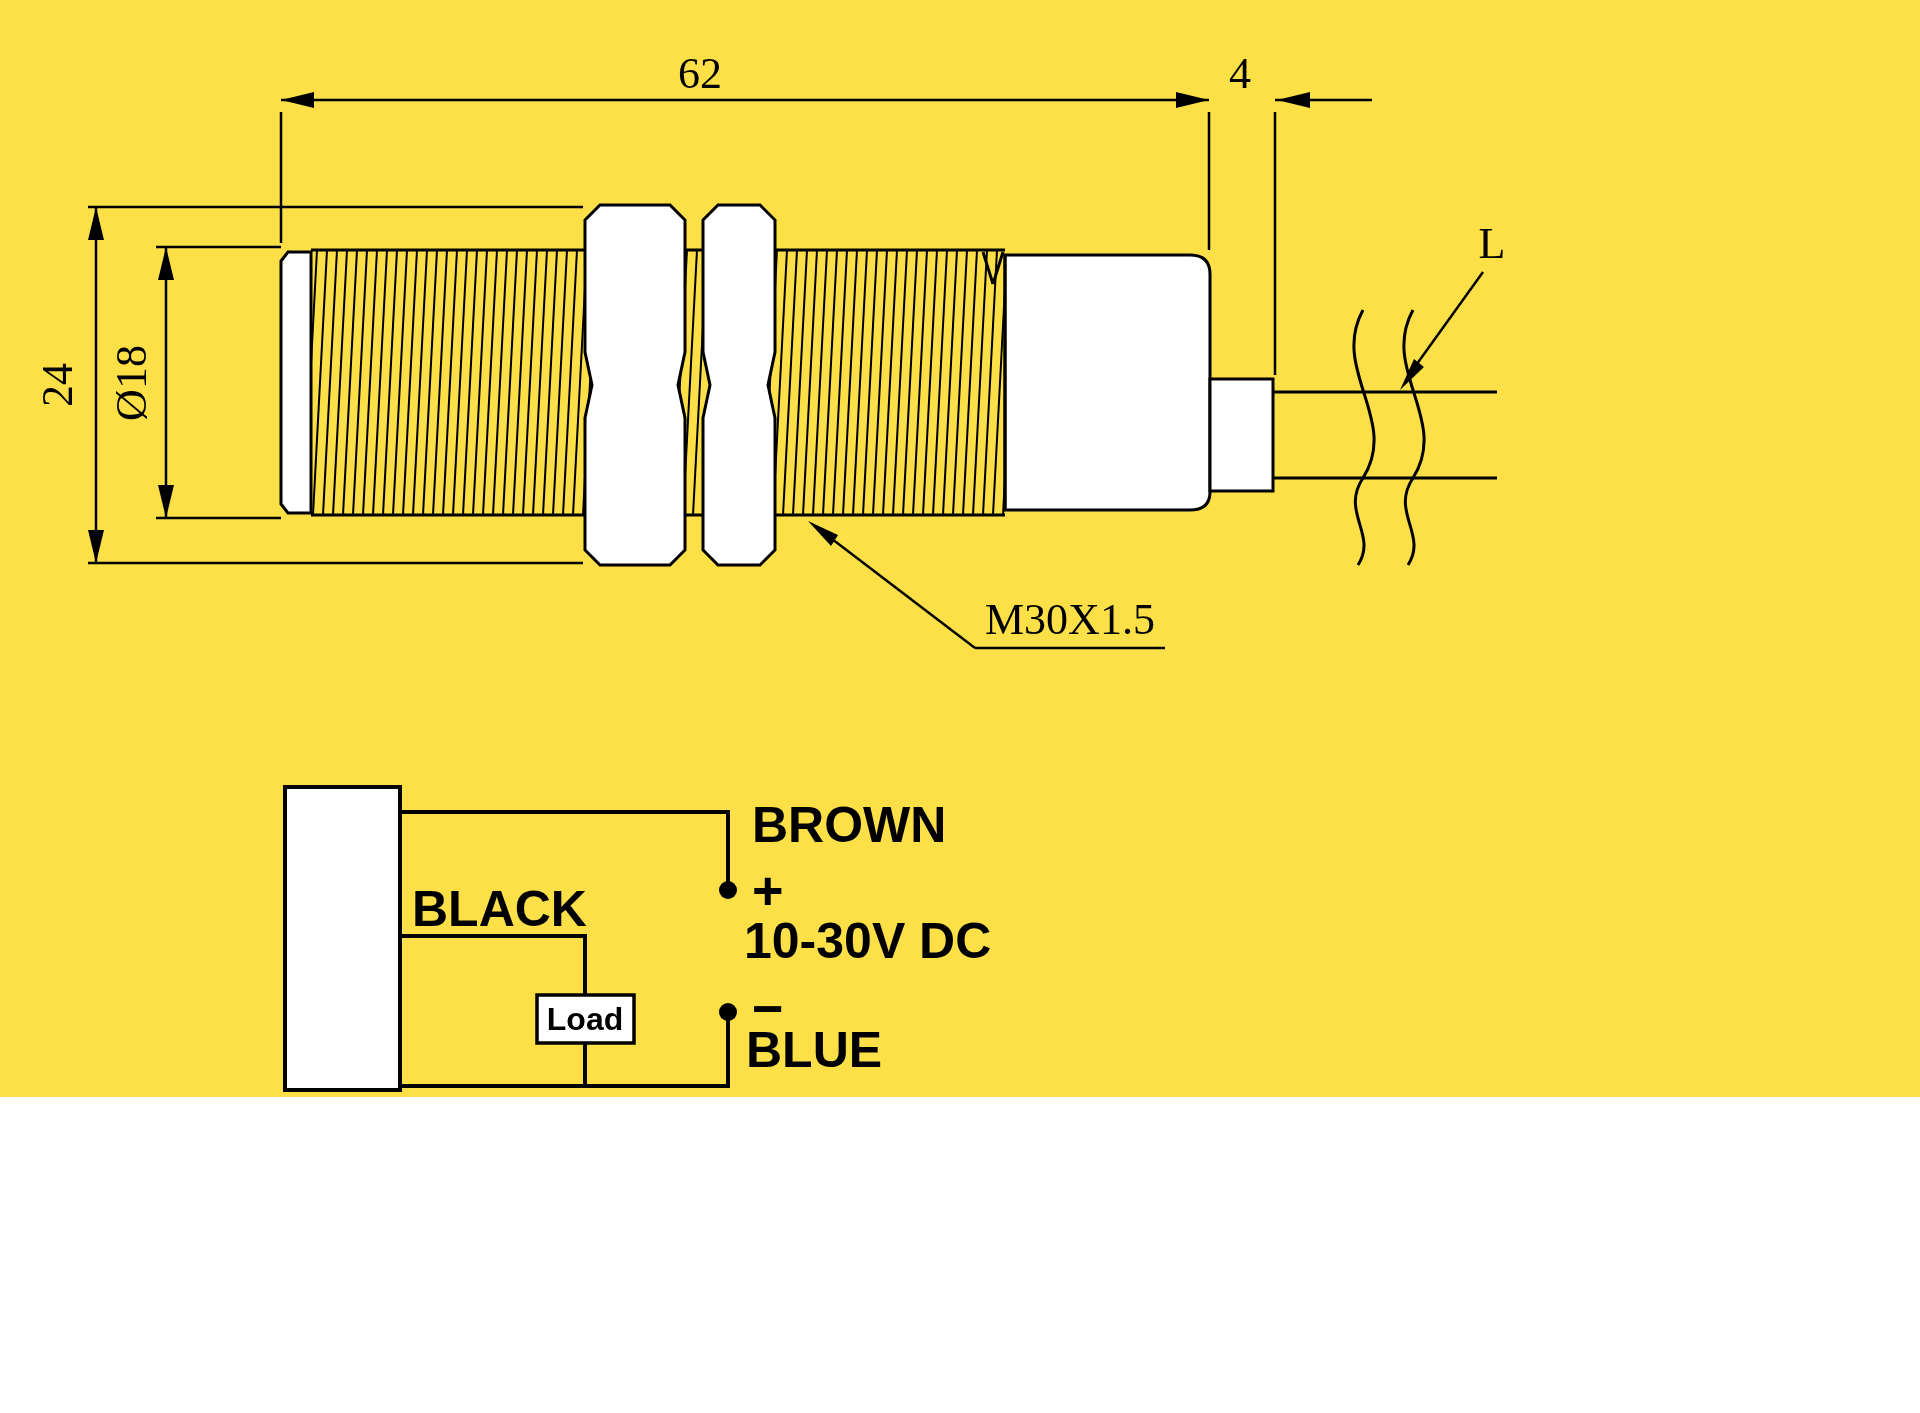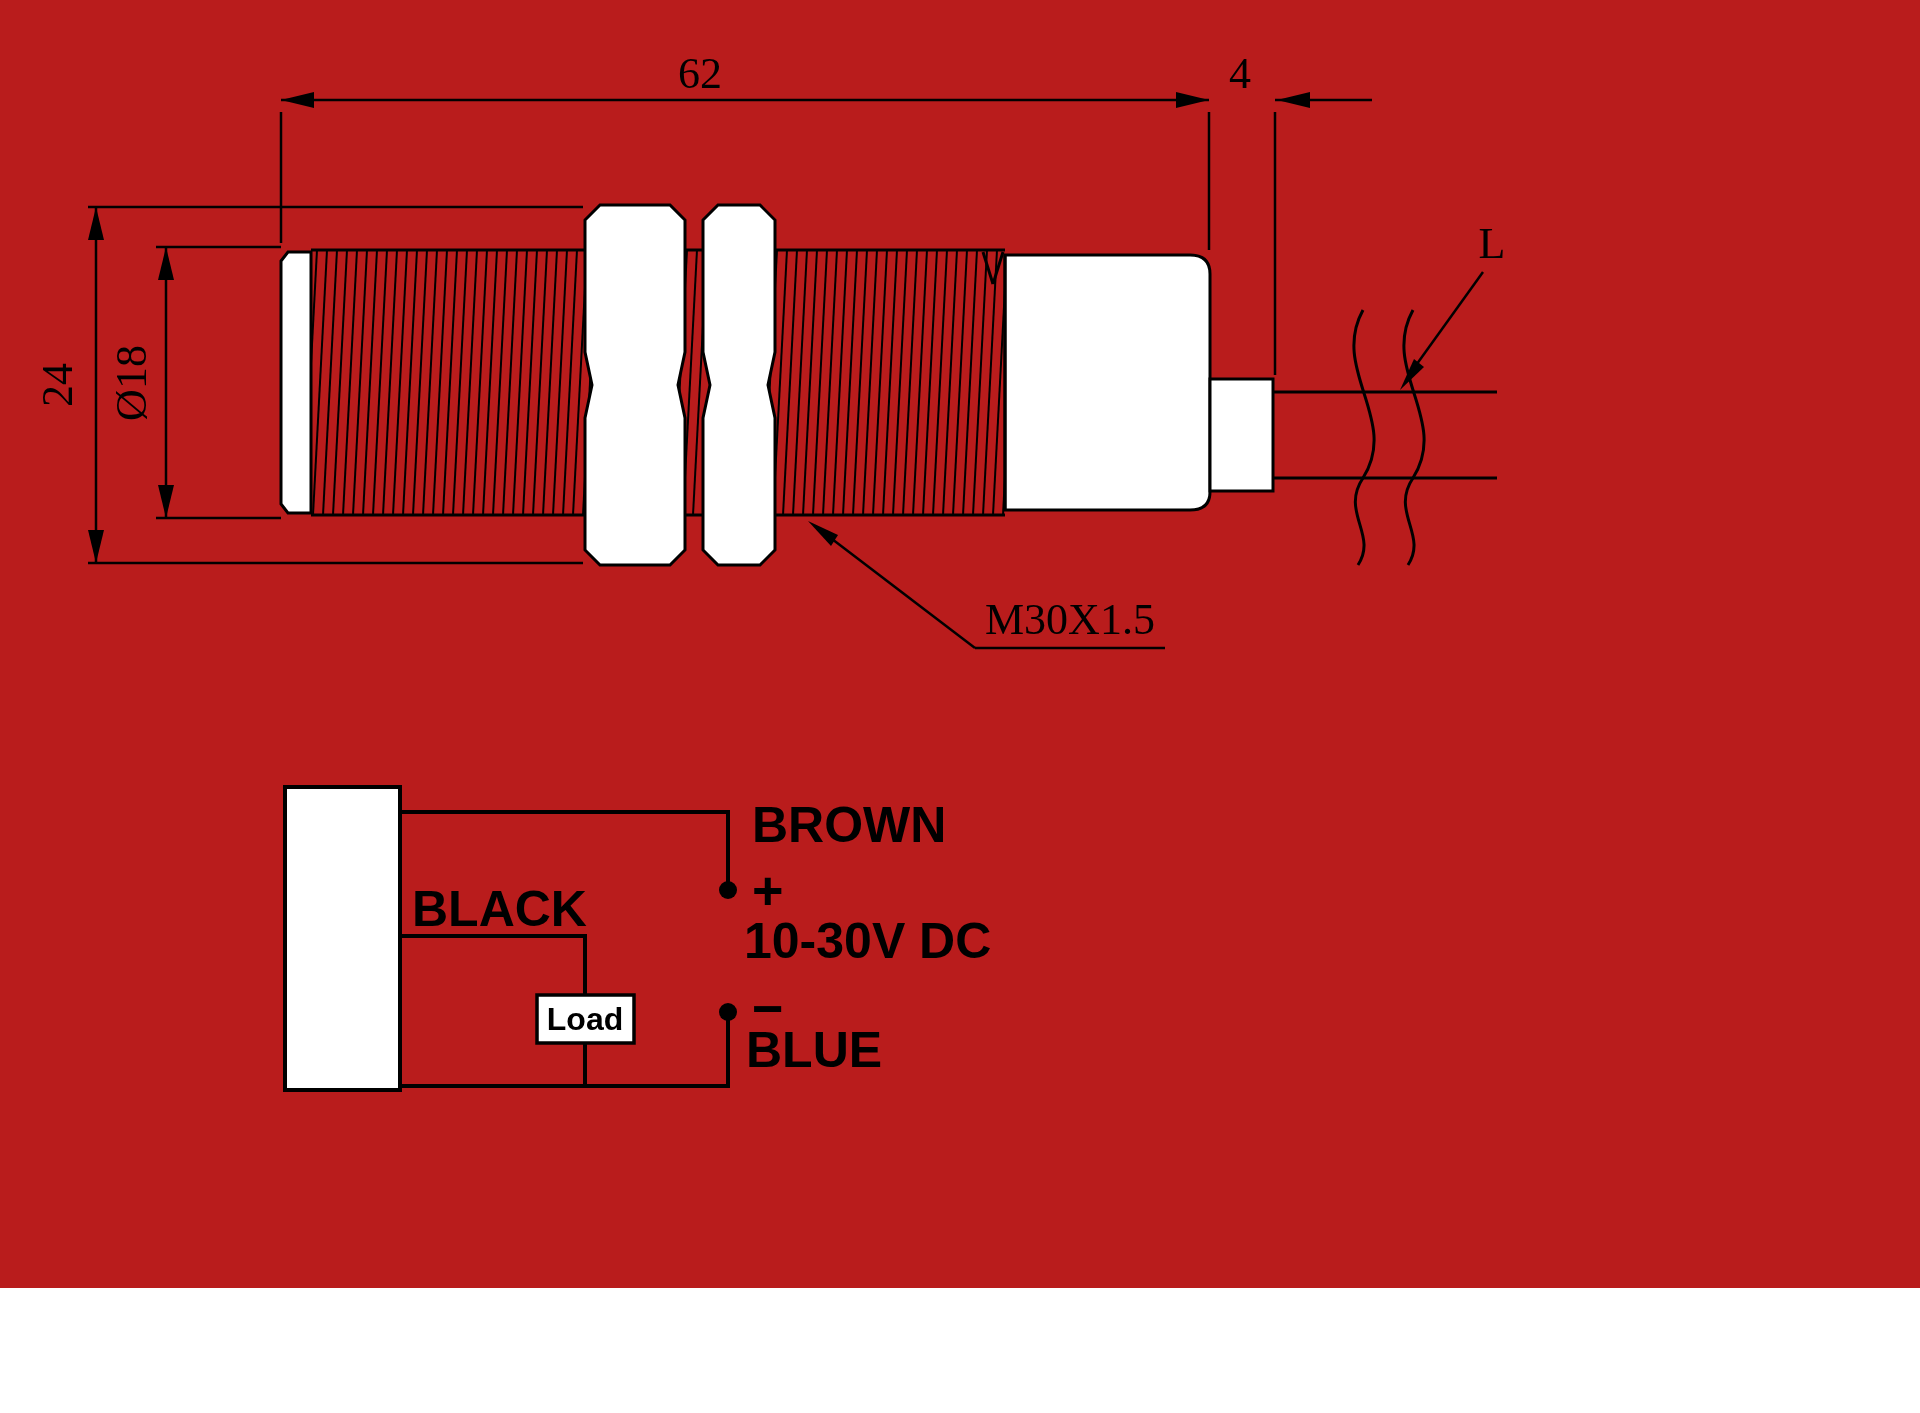--- a/index.html
+++ b/index.html
@@ -1,16 +1,16 @@
 <!DOCTYPE html>
 <html><head>
 <meta charset="utf-8">
 <style>
   html,body{margin:0;padding:0;background:#ffffff;}
-  .canvas{position:relative;width:1920px;height:1288px;background:#b91c1c;overflow:hidden;}
+  .canvas{position:relative;width:1920px;height:1097px;background:#fde047;overflow:hidden;}
   .canvas svg{position:absolute;left:0;top:0;}
   .dim-text{font-family:"Liberation Serif",serif;font-size:44px;fill:#000000;}
   .wire-text{font-family:"Liberation Sans",sans-serif;font-weight:bold;font-size:50px;fill:#000000;}
   .wire-text-sm{font-family:"Liberation Sans",sans-serif;font-weight:bold;font-size:32px;fill:#000000;}
   .sign-text{font-family:"Liberation Sans",sans-serif;font-weight:bold;font-size:54px;fill:#000000;}
   .outline{stroke:#000000;stroke-width:3;fill:none;}
   .outline-fill{stroke:#000000;stroke-width:3;fill:#ffffff;}
   .dim{stroke:#000000;stroke-width:2.5;fill:none;}
   .wire{stroke:#000000;stroke-width:4;fill:none;}
   .arrow{fill:#000000;stroke:none;}

